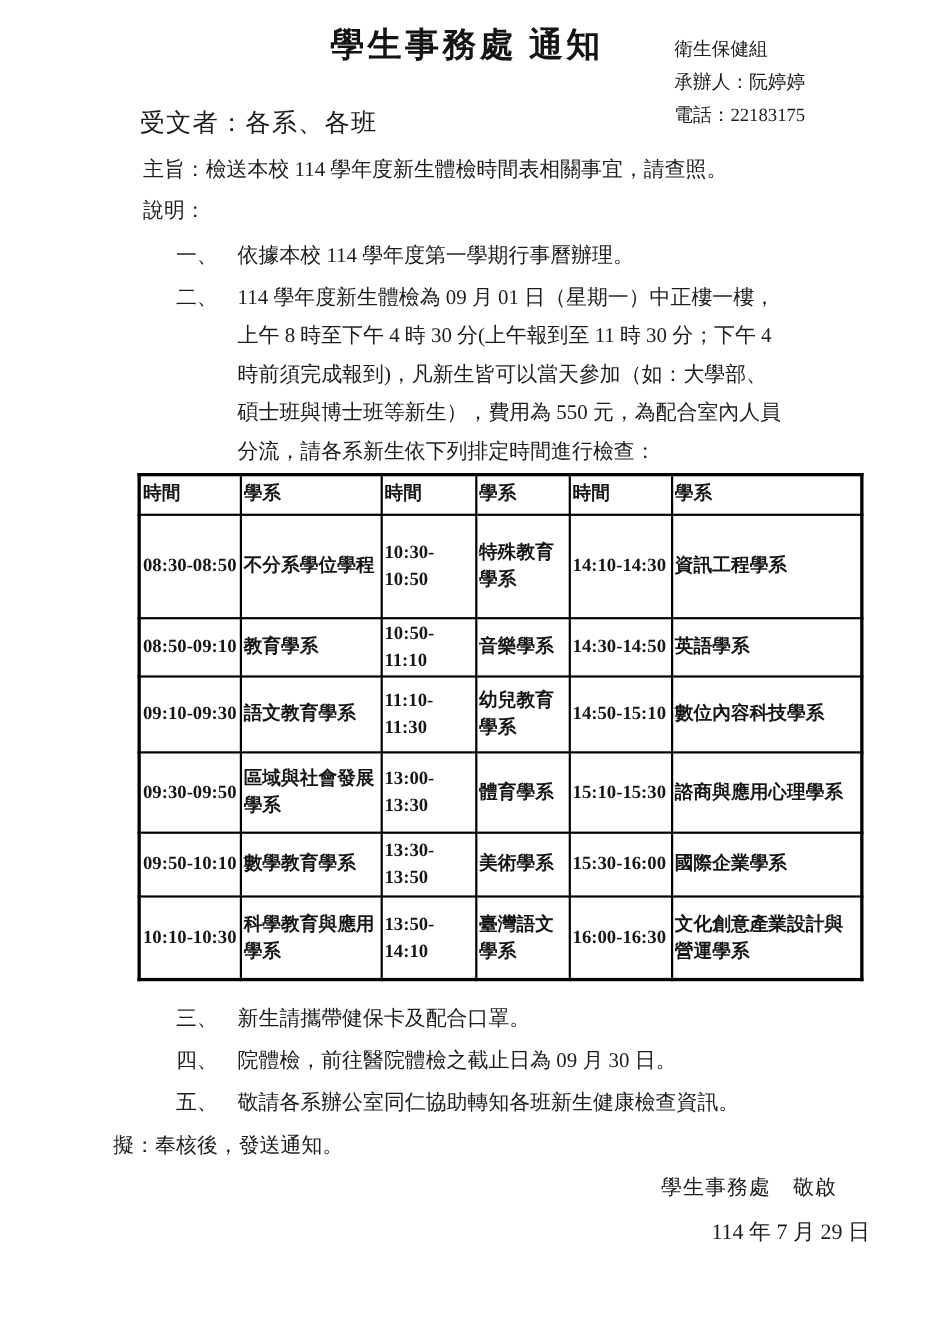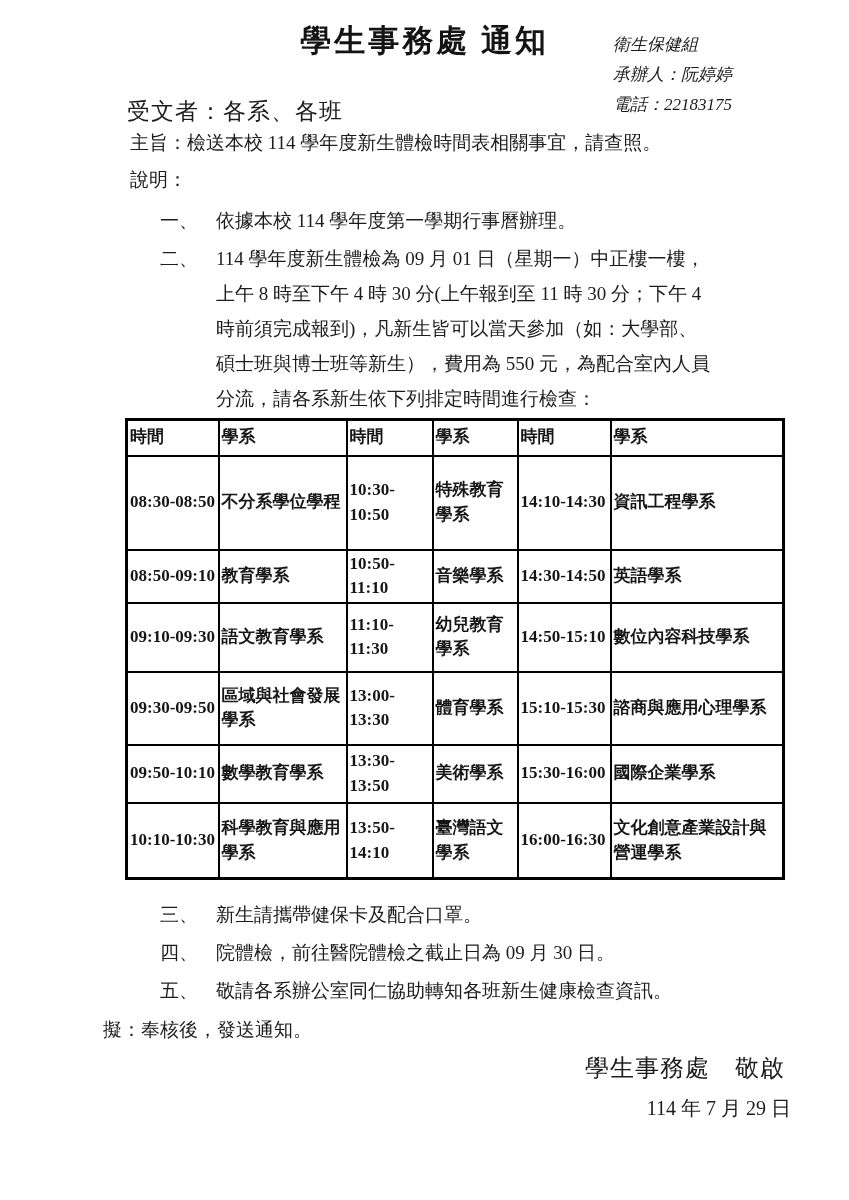--- a/index.html
+++ b/index.html
@@ -20,29 +20,28 @@
     font-weight: bold;
     letter-spacing: 3px;
     color: #141414;
   }
   .office-block {
     position: absolute;
     left: 613px; top: 30px;
     font-size: 17px;
     line-height: 30px;
     white-space: nowrap;
-    font-style: italic;
   }
   .recipient {
     margin: 34px 0 0 127px;
     font-size: 23px;
     letter-spacing: 1px;
   }
   .subject {
-    margin: 2px 0 0 130px;
+    margin: 14px 0 0 130px;
     font-size: 19px;
     line-height: 28px;
   }
   .explain-label {
     margin: 9px 0 0 130px;
     font-size: 19px;
     line-height: 28px;
   }
   .item {
     display: flex;
@@ -86,22 +85,22 @@
   tr.h-r5 { height: 76px; }
 
   .closing {
     margin: 4px 0 0 103px;
     font-size: 19px;
     line-height: 35px;
   }
   .sig-name {
     margin-top: 4px;
     text-align: right;
-    padding-right: 64px;
-    font-size: 24px;
+    padding-right: 88px;
+    font-size: 19px;
     line-height: 34px;
     letter-spacing: 1px;
   }
   .sig-date {
     margin-top: 7px;
     text-align: right;
     padding-right: 58px;
     font-size: 20px;
     line-height: 32px;
   }

